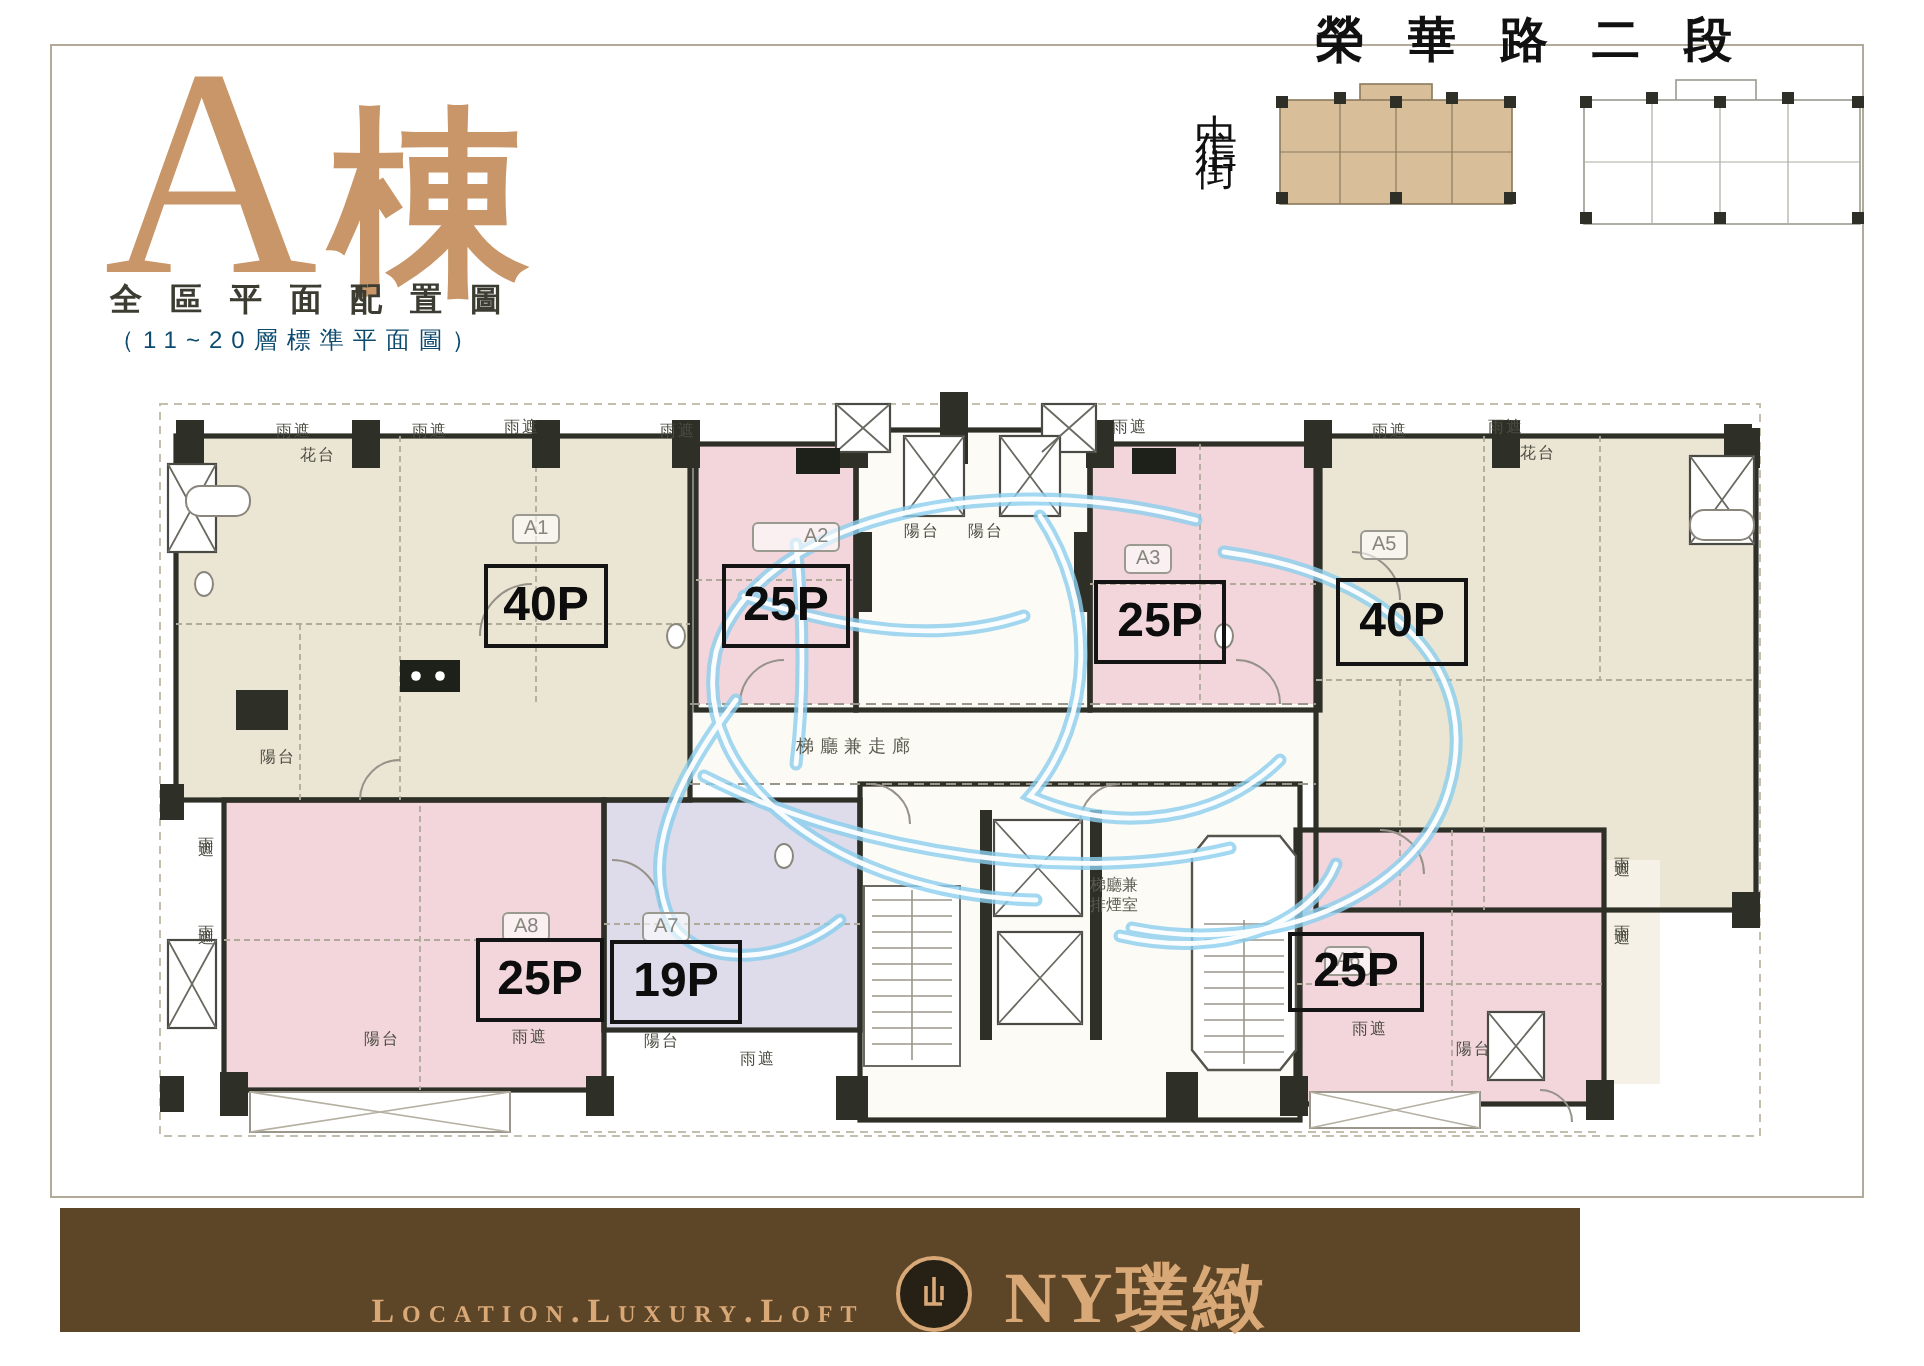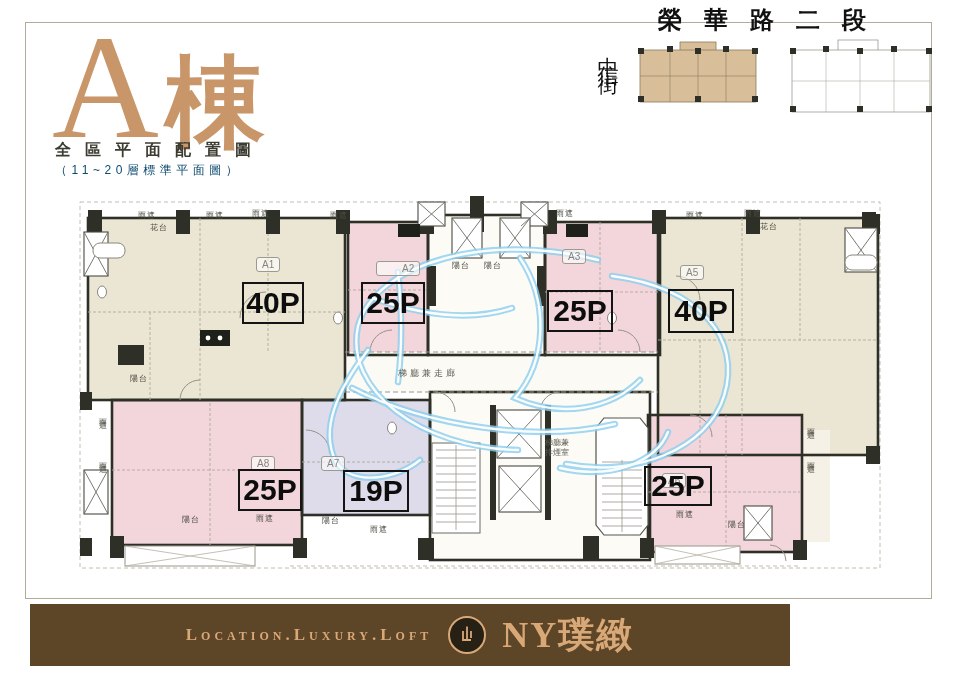--- a/index.html
+++ b/index.html
@@ -14,32 +14,32 @@
   #title-dong{font-family:"Liberation Serif",serif;font-size:100px;line-height:100px;font-weight:600;margin-left:6px;}
   #subtitle{left:55px;top:140px;font-size:16px;letter-spacing:14px;color:#3c3c33;font-weight:700;white-space:nowrap;}
   #subtitle-note{left:55px;top:162px;font-size:12px;letter-spacing:4.5px;color:#0c4a6e;white-space:nowrap;}
   
   #road-label{left:658px;top:4px;font-family:"Liberation Serif",serif;font-size:24px;letter-spacing:22px;color:#111;white-space:nowrap;background:transparent;font-weight:bold;}
   #street-label{left:594px;top:40px;font-family:"Liberation Serif",serif;font-size:21px;letter-spacing:9px;color:#111;writing-mode:vertical-rl;}
   
   .unit-chip{font-size:10px;color:#86867e;border:1px solid #9a9a90;border-radius:3px;
              padding:0 5px;line-height:13px;background:rgba(255,255,255,.6);}
   .p-box{border:2px solid #141414;display:flex;align-items:center;justify-content:center;
-         font-weight:700;font-size:30px;color:#0d0d0d;font-family:"Liberation Sans",sans-serif;}
+         font-weight:700;font-size:24px;color:#0d0d0d;font-family:"Liberation Sans",sans-serif;}
   .sm-label{font-size:8px;color:#4c4c42;letter-spacing:1px;white-space:nowrap;}
   .sm-label.vert{writing-mode:vertical-rl;letter-spacing:2px;}
   #corridor-label{font-size:9px;color:#5c5c52;letter-spacing:3px;}
   .smoke-label{font-size:8px;color:#5c5c52;line-height:10px;text-align:right;}
   
   #disclaimer-box{left:606px;top:580px;width:330px;height:20px;border:1px solid #9b8262;background:#fffdf6;
                   display:flex;align-items:center;justify-content:center;}
   #disclaimer-text{font-size:9.5px;color:#4f432e;white-space:nowrap;transform:scale(.96);}
   
   #footer-bar{left:30px;top:604px;width:760px;height:62px;background:var(--footer-brown,#5d4527);
-              display:flex;align-items:center;justify-content:center;gap:16px;}
+              display:flex;align-items:flex-end;justify-content:center;gap:16px;}
   #footer-tagline{font-family:"Liberation Serif",serif;font-size:17px;letter-spacing:4px;
                   color:var(--footer-text-tan,#d9a877);font-variant:small-caps;font-weight:600;}
   #footer-logo{width:34px;height:34px;border-radius:50%;border:2px solid var(--footer-text-tan,#d9a877);
                background:#262015;display:flex;align-items:center;justify-content:center;}
   #footer-brand{font-family:"Liberation Serif",serif;font-size:36px;font-weight:700;
                 color:var(--footer-text-tan,#d9a877);letter-spacing:2px;line-height:34px;}
 </style>
 </head>
 <body>
 
@@ -241,31 +241,31 @@
   <div class="abs" id="subtitle-note">（11~20層標準平面圖）</div>
   <div class="abs" id="road-label">榮華路二段</div>
   <div class="abs" id="street-label">中信街</div>
 
   <div class="abs unit-chip" style="left:256px;top:257px;">A1</div>
   <div class="abs p-box" style="left:242px;top:282px;width:58px;height:38px;">40P</div>
 
   <div class="abs unit-chip" style="left:376px;top:261px;padding-left:25px;">A2</div>
   <div class="abs p-box" style="left:361px;top:282px;width:60px;height:38px;">25P</div>
 
-  <div class="abs unit-chip" style="left:562px;top:249px;">A3</div>
+  <div class="abs unit-chip" style="left:562px;top:272px;">A3</div>
   <div class="abs p-box" style="left:547px;top:290px;width:62px;height:38px;">25P</div>
 
   <div class="abs unit-chip" style="left:680px;top:265px;">A5</div>
   <div class="abs p-box" style="left:668px;top:289px;width:62px;height:40px;">40P</div>
 
   <div class="abs unit-chip" style="left:251px;top:456px;">A8</div>
   <div class="abs p-box" style="left:238px;top:469px;width:60px;height:38px;">25P</div>
 
   <div class="abs unit-chip" style="left:321px;top:456px;">A7</div>
-  <div class="abs p-box" style="left:305px;top:470px;width:62px;height:38px;margin-left:38px;">19P</div>
+  <div class="abs p-box" style="left:305px;top:470px;width:62px;height:38px;">19P</div>
 
   <div class="abs unit-chip" style="left:662px;top:429px;margin-top:44px;">A6</div>
   <div class="abs p-box" style="left:644px;top:466px;width:64px;height:36px;">25P</div>
 
   <div class="abs" id="corridor-label" style="left:398px;top:367px;">梯廳兼走廊</div>
   <div class="abs smoke-label" style="left:545px;top:438px;">
     <div>梯廳兼</div>
     <div>排煙室</div>
   </div>
 

